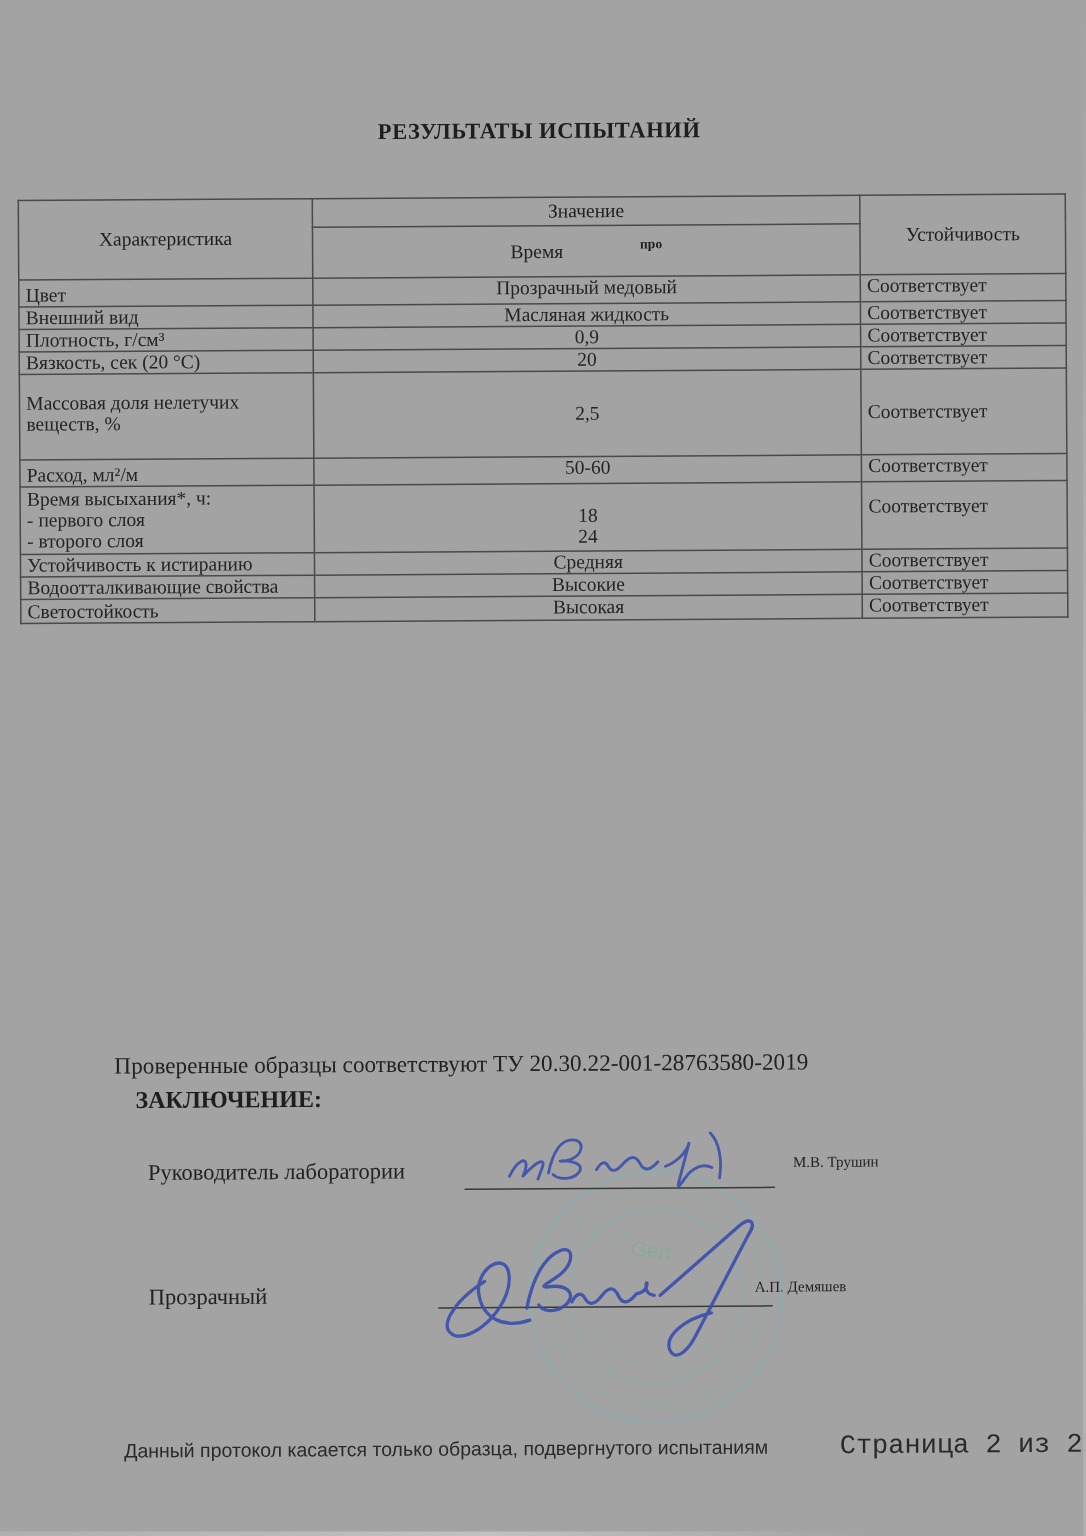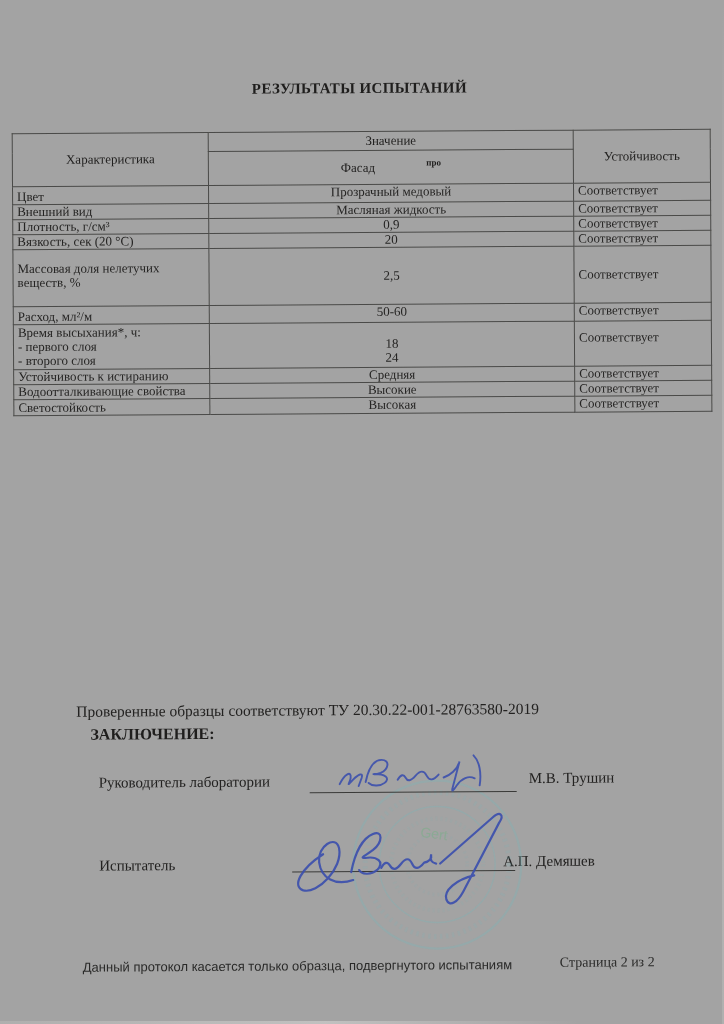--- a/index.html
+++ b/index.html
@@ -45,35 +45,35 @@
   tr.r-last{height:16px;}
   .pre{white-space:pre-line;}
   sup.small{font-size:9px;font-weight:bold;vertical-align:super;line-height:0;margin-left:48px;}
 
   
   .conclusion-head{position:absolute;left:89px;top:679px;font-size:16px;font-weight:bold;color:#1f1e1d;margin-top:45px;}
   .conclusion-text{position:absolute;left:75px;top:701px;font-size:15.5px;color:#232221;}
 
   
   .sig-label{position:absolute;font-size:15px;color:#232221;}
-  .sig-name{position:absolute;font-size:15px;color:#232221;}
+  .sig-name{position:absolute;font-size:10px;color:#232221;}
   .sig-line{position:absolute;height:0;border-top:1.3px solid #3a3a38;z-index:4;}
   .sig-svg{position:absolute;z-index:5;}
   .stamp{position:absolute;left:345px;top:775px;z-index:1;}
 
   
   .footer-note{
     position:absolute;left:80px;top:958px;
     font-family:"Liberation Sans","DejaVu Sans",sans-serif;
     font-size:13px;color:#2a2a29;
   }
   .footer-page{
     position:absolute;left:557px;top:956px;
-    font-family:Liberation Serif, serif;
-    font-size:14px;color:#2a2a29;
+    font-family:Liberation Mono, monospace;
+    font-size:18px;color:#2a2a29;
   }
 
   
   .edge-bottom{position:absolute;left:0;bottom:0;width:100%;height:3px;
     background:linear-gradient(to right,#b9b9b7 0%,#d9d9d7 45%,rgba(250,250,250,0) 80%);opacity:.55;}
   .edge-right{position:absolute;right:0;top:0;width:2px;height:100%;
     background:linear-gradient(to bottom,rgba(250,250,250,0),#d5d5d3 60%,#c3c3c1);opacity:.4;}
 </style>
 </head>
 <body>
@@ -89,21 +89,21 @@
           <col style="width:365px">
           <col style="width:137px">
         </colgroup>
       <tbody>
           <tr class="hr1">
         <th class="hdr" rowspan="2">Характеристика</th>
         <th class="hdr">Значение</th>
         <th class="hdr" rowspan="2">Устойчивость</th>
       </tr>
       <tr class="hr2">
-        <th class="hdr"><span>Фасад</span> <sup class="small">про</sup></th>
+        <th class="hdr"><span>Время</span> <sup class="small">про</sup></th>
       </tr>
 
       <tr class="r-std1">
         <td class="c1">Цвет</td>
         <td class="c2">Прозрачный медовый</td>
         <td class="c3">Соответствует</td>
       </tr>
       <tr class="r-std">
         <td class="c1">Внешний вид</td>
         <td class="c2">Масляная жидкость</td>
@@ -175,21 +175,21 @@
       <g stroke="#3c50ad" stroke-width="1.9" fill="none" stroke-linecap="round" opacity="0.9">
         <path d="M8,36 c5,-10 12,-14 11,-6 c-1,6 -5,9 2,2 c6,-6 11,-8 9,-2 l-3,8"></path>
         <path d="M34,34 c3,-14 8,-22 16,-22 c9,0 7,10 -1,13 c-6,2 -9,1 -6,1 c10,0 16,4 10,9 c-5,4 -13,3 -16,0"></path>
         <path d="M66,32 q5,-8 8,-2 t10,-2 t11,0 t12,-1"></path>
         <path d="M112,30 c6,-2 14,-8 16,-16 l-7,26 q-2,7 4,-2 c5,-7 12,-10 18,-7"></path>
         <path d="M142,8 c6,6 8,18 6,30"></path>
       </g>
     </svg>
     <div class="sig-name" style="left:527px;top:771px;">М.В. Трушин</div>
 
-    <div class="sig-label" style="left:97px;top:856px;">Испытатель</div>
+    <div class="sig-label" style="left:97px;top:856px;">Прозрачный</div>
     <div class="sig-line" style="left:290px;top:871px;width:223px;"></div>
     <svg class="sig-svg" style="left:283px;top:802px;" width="256" height="108" viewBox="0 0 256 108">
       <g stroke="#3c50ad" stroke-width="2.2" fill="none" stroke-linecap="round" opacity="0.92">
         <path d="M38,52 C16,66 6,84 18,88 C32,92 58,66 54,46 C51,32 32,44 34,60 C36,76 50,84 68,78"></path>
         <path d="M66,70 c4,-20 12,-34 22,-38 c10,-4 10,8 0,16 c-8,6 -14,8 -8,8 c12,-2 20,4 12,12 c-7,6 -16,4 -18,0"></path>
         <path d="M96,66 q5,-9 9,-2 t11,-2 t11,0 t12,-1 c5,-1 8,-4 7,-8 q-2,8 5,9"></path>
         <path d="M155,62 L208,16 c7,-6 12,-3 6,6 l-36,68 c-6,11 -14,16 -17,8 c-3,-9 10,-20 28,-24"></path>
       </g>
     </svg>
     <div class="sig-name" style="left:501px;top:854px;">А.П. Демяшев</div>

